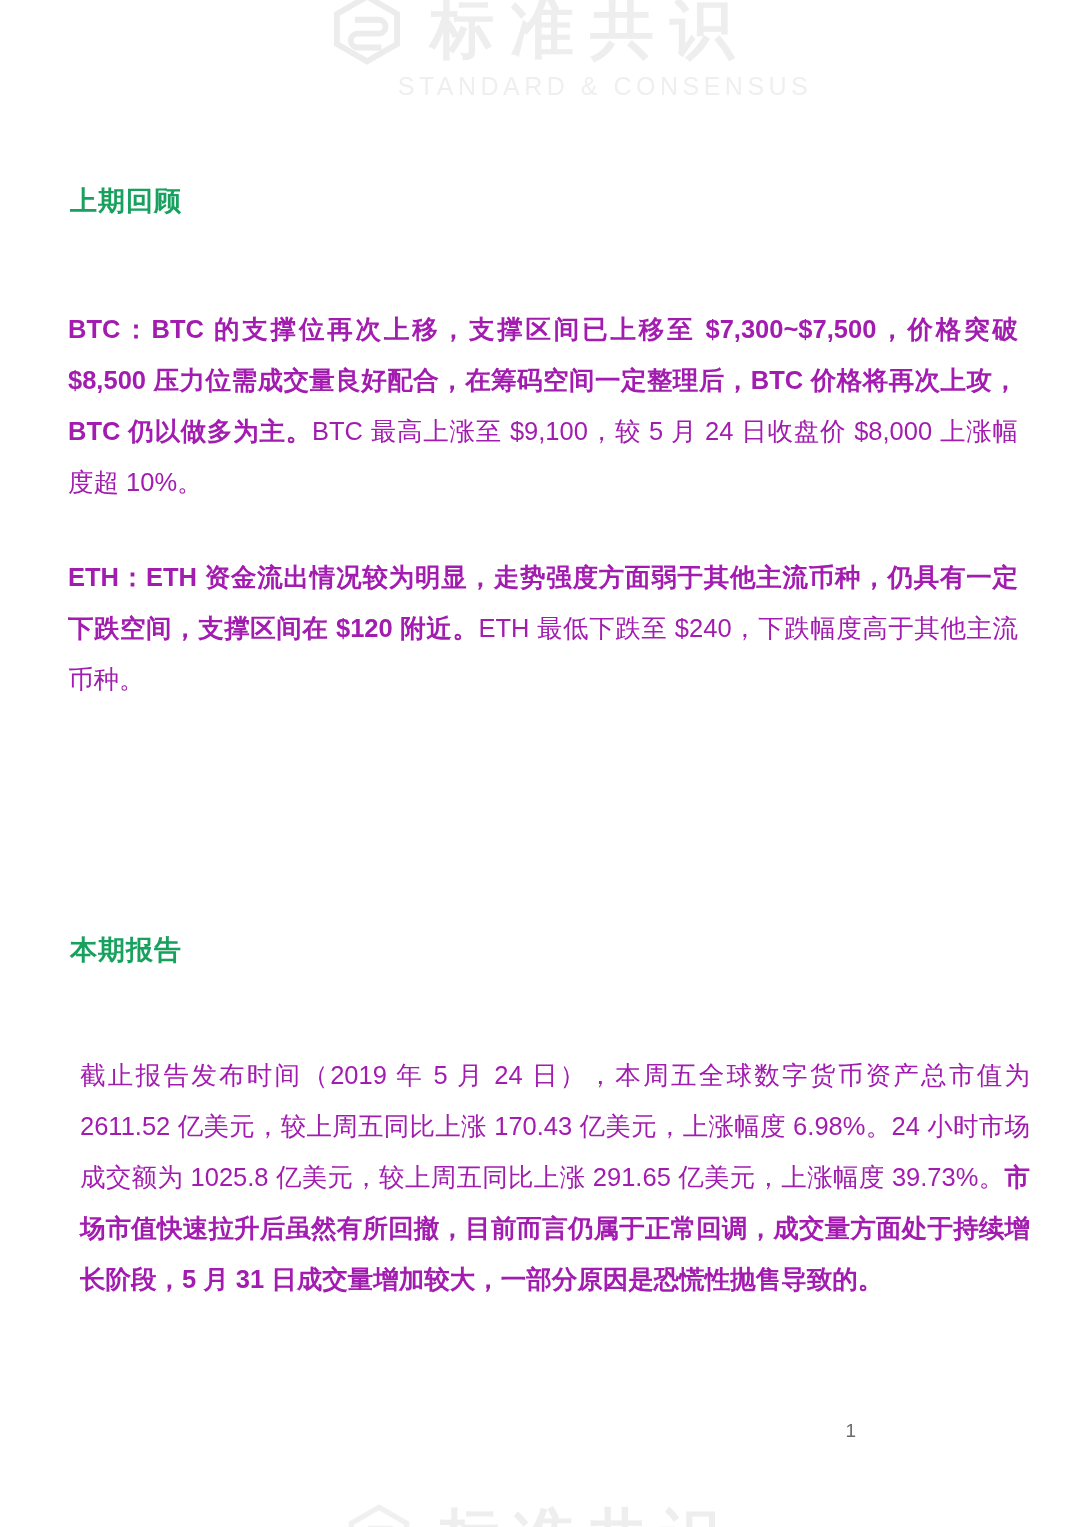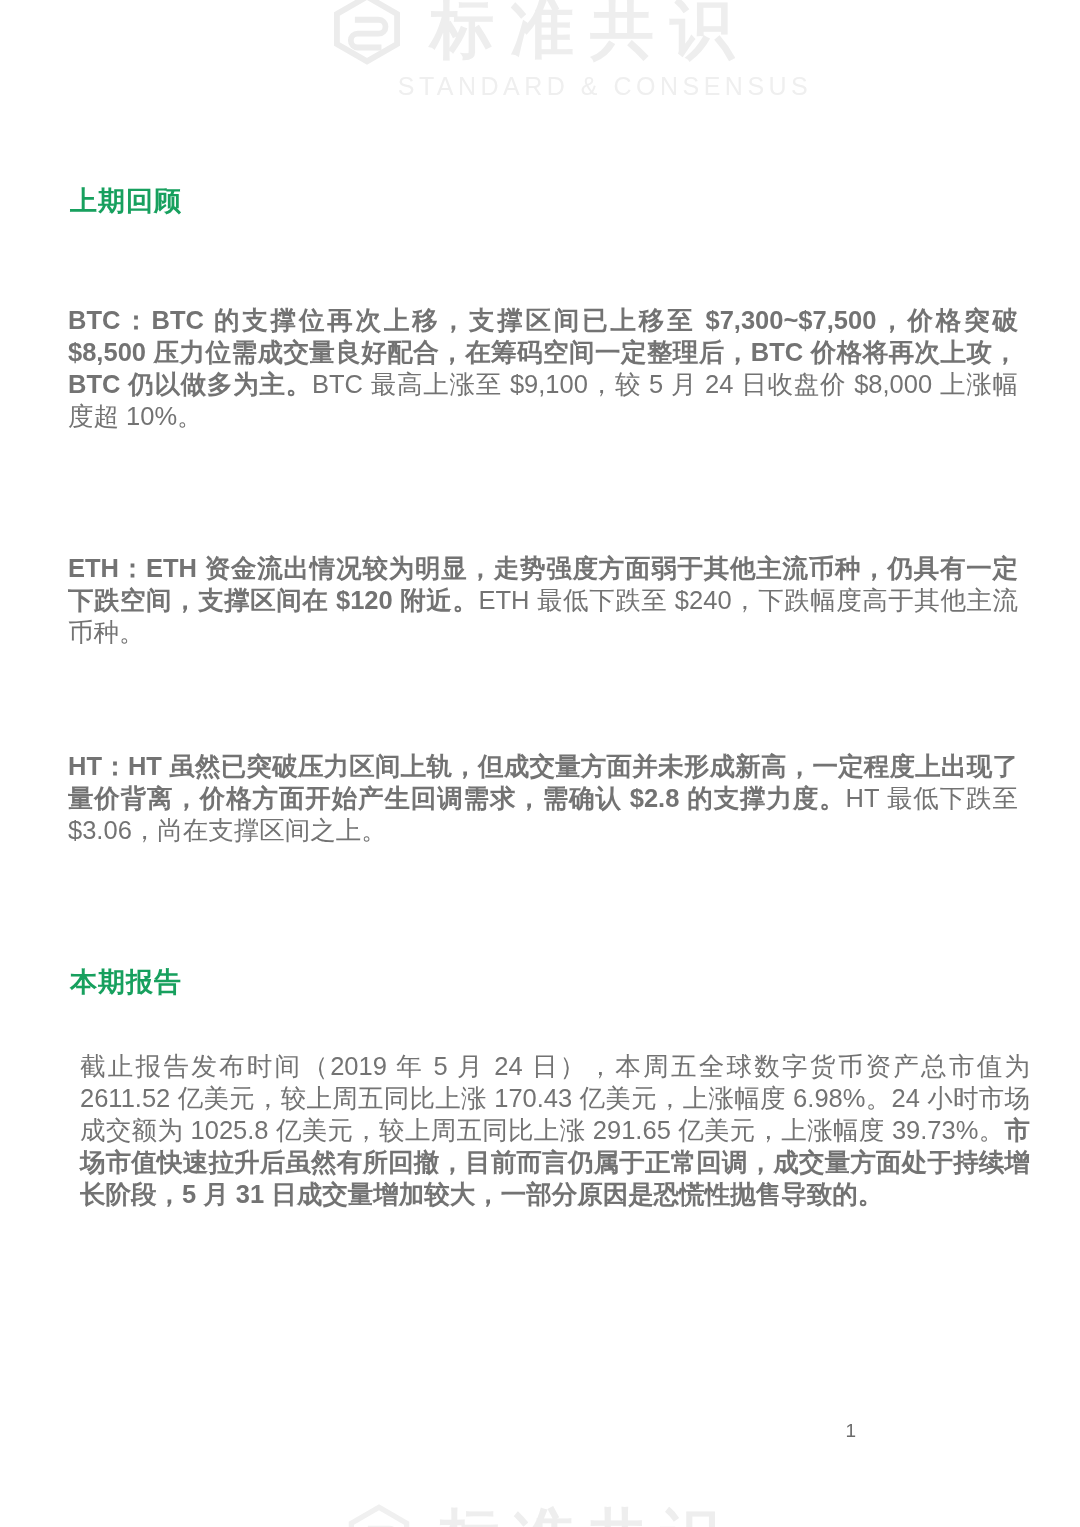--- a/index.html
+++ b/index.html
@@ -63,31 +63,31 @@
   }
 
   .section-heading {
     color: #17a05e;
     font-size: 27px;
     font-weight: bold;
     letter-spacing: 1px;
     margin: 0;
   }
   .heading-review { position: absolute; left: 70px; top: 183px; }
-  .heading-report { position: absolute; left: 70px; top: 964px; }
+  .heading-report { position: absolute; left: 70px; top: 932px; }
 
   .para {
     position: absolute;
     left: 68px;
     width: 950px;
     font-size: 25.5px;
-    line-height: 32px;
+    line-height: 51px;
     text-align: justify;
     text-justify: inter-ideograph;
-    color: #737373;
+    color: #a21caf;
   }
   .para b { font-weight: bold; }
   .para .light { font-weight: normal; }
 
   .p-btc { top: 278px; }
   .p-eth { top: 526px; }
   .p-ht  { top: 724px; }
   .p-report { top: 1024px; margin-left: 12px; }
 
   .page-number {
@@ -121,23 +121,20 @@
   <h2 class="section-heading heading-review">上期回顾</h2>
 
   <p class="para p-btc">
     <b>BTC：BTC 的支撑位再次上移，支撑区间已上移至 $7,300~$7,500，价格突破 $8,500 压力位需成交量良好配合，在筹码空间一定整理后，BTC 价格将再次上攻，BTC 仍以做多为主。</b><span class="light">BTC 最高上涨至 $9,100，较 5 月 24 日收盘价 $8,000 上涨幅度超 10%。</span>
   </p>
 
   <p class="para p-eth">
     <b>ETH：ETH 资金流出情况较为明显，走势强度方面弱于其他主流币种，仍具有一定下跌空间，支撑区间在 $120 附近。</b><span class="light">ETH 最低下跌至 $240，下跌幅度高于其他主流币种。</span>
   </p>
 
-  <p class="para p-ht">
-    <b>HT：HT 虽然已突破压力区间上轨，但成交量方面并未形成新高，一定程度上出现了量价背离，价格方面开始产生回调需求，需确认 $2.8 的支撑力度。</b><span class="light">HT 最低下跌至 $3.06，尚在支撑区间之上。</span>
-  </p>
 
   <h2 class="section-heading heading-report">本期报告</h2>
 
   <p class="para p-report">
     <span class="light">截止报告发布时间（2019 年 5 月 24 日），本周五全球数字货币资产总市值为 2611.52 亿美元，较上周五同比上涨 170.43 亿美元，上涨幅度 6.98%。24 小时市场成交额为 1025.8 亿美元，较上周五同比上涨 291.65 亿美元，上涨幅度 39.73%。</span><b>市场市值快速拉升后虽然有所回撤，目前而言仍属于正常回调，成交量方面处于持续增长阶段，5 月 31 日成交量增加较大，一部分原因是恐慌性抛售导致的。</b>
   </p>
 
   <div class="page-number">1</div>
 </div>
 

